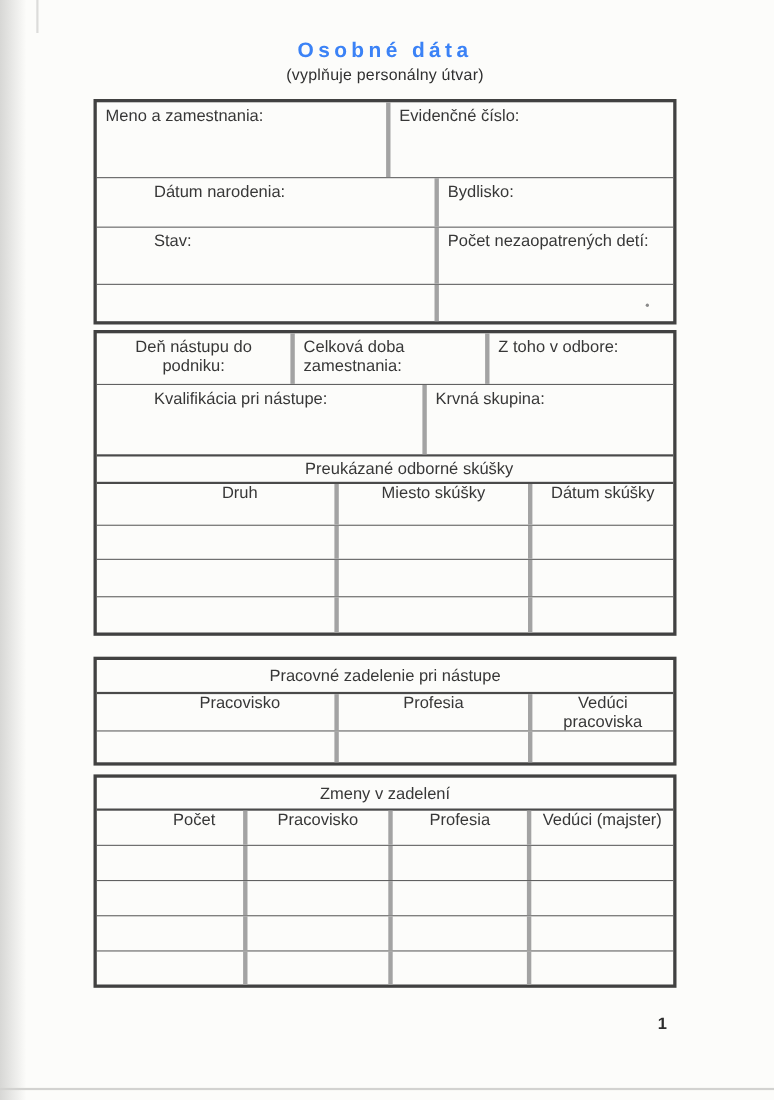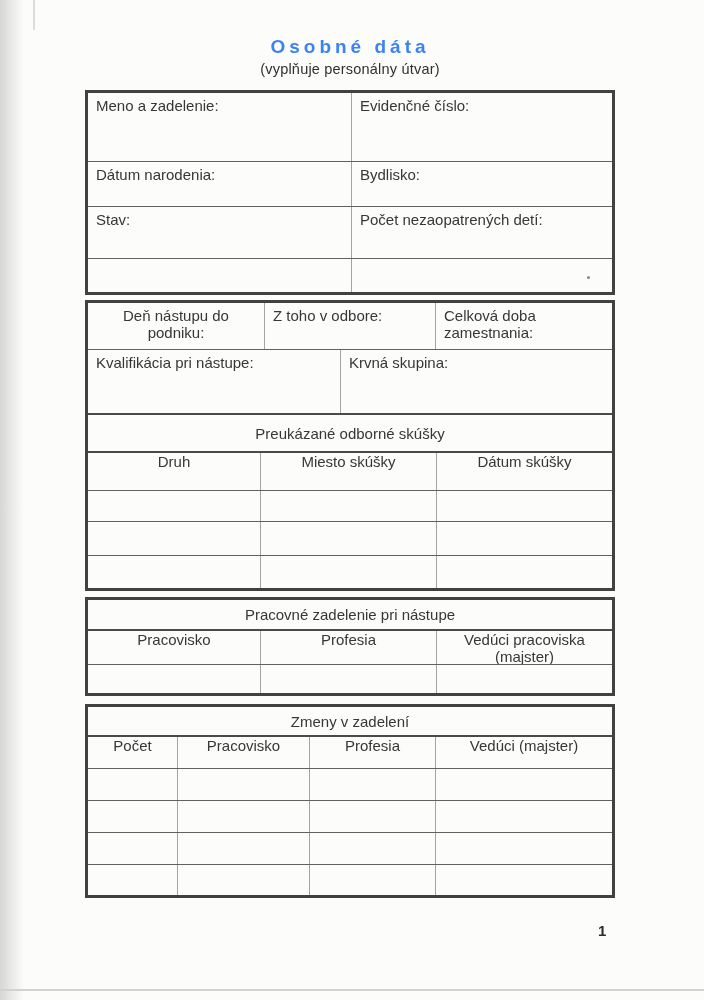--- a/index.html
+++ b/index.html
@@ -42,29 +42,29 @@
     font-size: 14.5px; color: #303030; margin-top: 3px; letter-spacing: 0.2px;
   }
 
   .tbl {
     position: absolute; left: 85px; width: 530px;
     border: 3px solid #414141;
     box-sizing: border-box;
     background: transparent;
   }
   .row { display: flex; box-sizing: border-box; }
-  .row + .row { border-top: 1px solid #616161; }
+  .row + .row { border-top: 1px solid #616161; padding-left: 44px; }
   .row.thick-top { border-top: 2px solid #4a4a4a; }
   .cell {
     box-sizing: border-box;
     padding: 4px 8px;
     font-size: 15px;
     overflow: hidden;
   }
-  .cell + .cell { border-left: 1px solid #a3a3a3; }
+  .cell + .cell { border-left: 4px solid #a3a3a3; }
   .cell.flex1 { flex: 1; }
   .head-cell {
     display: flex; align-items: flex-start; justify-content: center;
     padding: 0 4px; text-align: center;
   }
   .section-row {
     display: flex; align-items: center; justify-content: center;
     font-size: 15px; box-sizing: border-box;
   }
 </style>
@@ -79,21 +79,21 @@
   <div class="speck" style="left:587px; top:276px;"></div>
 
   <div class="titlebox">
     <div class="title">Osobné dáta</div>
     <div class="subtitle">(vyplňuje personálny útvar)</div>
   </div>
 
   <div class="tbl" style="top:90px;">
     <div class="row" style="height:68px;">
       <div class="cell" style="width:263px;">
-        <span>Meno a zadelenie:</span>
+        <span>Meno a zamestnania:</span>
       </div>
       <div class="cell flex1">
         <span>Evidenčné číslo:</span>
       </div>
     </div>
     <div class="row" style="height:45px;">
       <div class="cell" style="width:263px;">
         <span>Dátum narodenia:</span>
       </div>
       <div class="cell flex1">
@@ -112,36 +112,36 @@
       <div class="cell" style="width:263px;"></div>
       <div class="cell flex1"></div>
     </div>
   </div>
 
   <div class="tbl" style="top:300px;">
     <div class="row" style="height:46px;">
       <div class="cell" style="width:176px;text-align:center;">
         <span>Deň nástupu do podniku:</span>
       </div>
-      <div class="cell flex1">
-        <span>Z toho v odbore:</span>
-      </div>
       <div class="cell" style="width:177px;">
         <span>Celková doba zamestnania:</span>
+      </div>
+      <div class="cell flex1">
+        <span>Z toho v odbore:</span>
       </div>
     </div>
     <div class="row" style="height:64px;">
       <div class="cell" style="width:252px;">
         <span>Kvalifikácia pri nástupe:</span>
       </div>
       <div class="cell flex1">
         <span>Krvná skupina:</span>
       </div>
     </div>
-    <div class="row thick-top section-row" style="height:38px;">
+    <div class="row thick-top section-row" style="height:25px;">
       <span>Preukázané odborné skúšky</span>
     </div>
     <div class="row thick-top" style="height:39px;">
       <div class="cell head-cell" style="width:172px;">
         <span>Druh</span>
       </div>
       <div class="cell head-cell" style="width:176px;">
         <span>Miesto skúšky</span>
       </div>
       <div class="cell head-cell flex1">

